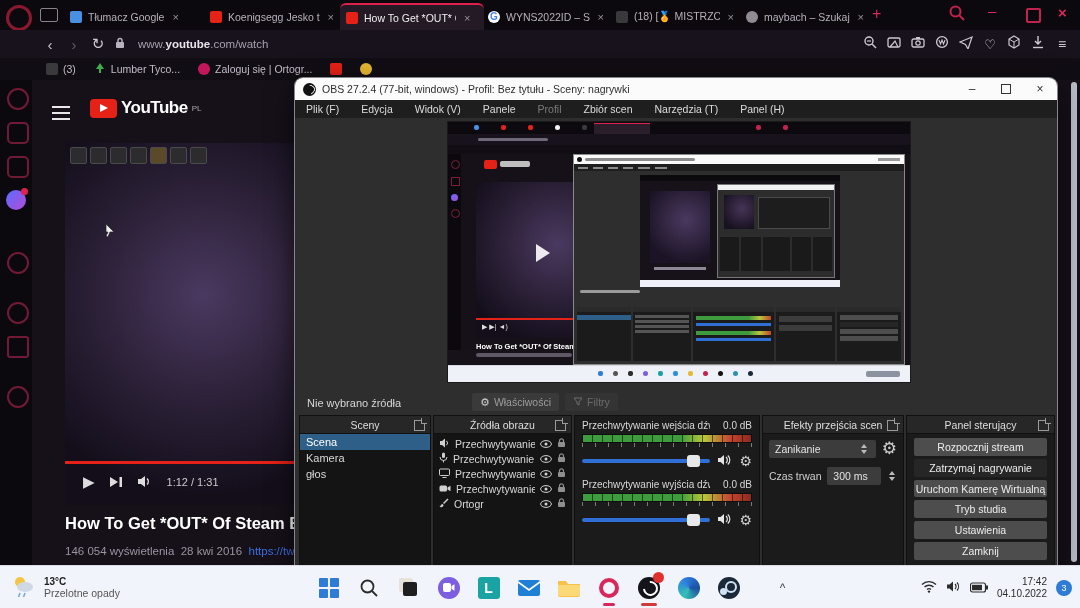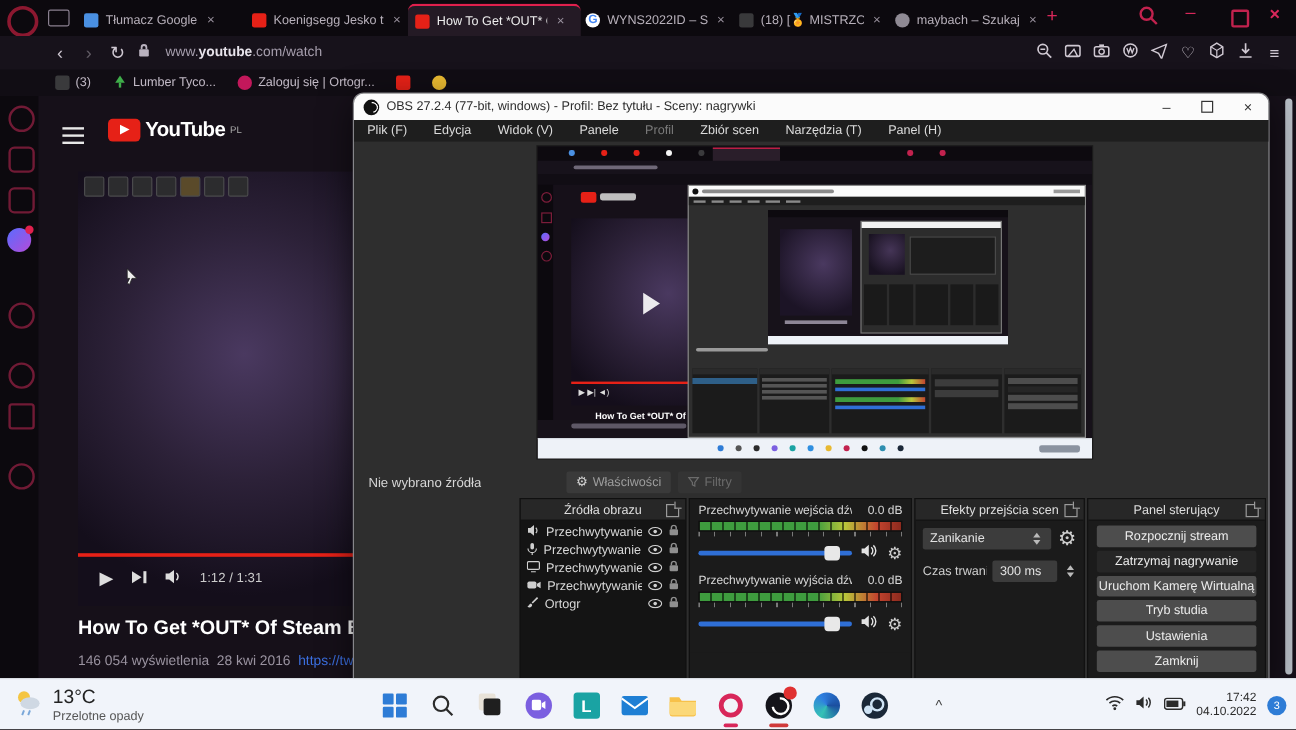--- a/index.html
+++ b/index.html
@@ -1,19 +1,19 @@
 <!DOCTYPE html>
 <html><head>
 <meta charset="utf-8">
 <style>
   html,body{margin:0;padding:0;background:#000;}
   #screen{position:relative;width:1080px;height:608px;overflow:hidden;
     font-family:"Liberation Sans","DejaVu Sans",sans-serif;background:#17121a;}
   .a{position:absolute;}
-  .txt{white-space:nowrap;overflow:hidden;text-align:right;}
+  .txt{white-space:nowrap;overflow:hidden;}
   
   .tabbar{left:0;top:0;width:1080px;height:30px;background:#0c090e;}
   .tab{top:3px;height:27px;display:flex;align-items:center;gap:6px;padding:0 6px;
     color:#b7b0ba;font-size:10.5px;border-radius:6px 6px 0 0;}
   .tab .lbl{max-width:92px;overflow:hidden;white-space:nowrap;}
   .tab.active{background:#241a25;color:#eee;border-top:2px solid #e0204d;height:25px;}
   .tclose{color:#9b93a0;font-size:11px;padding:0 2px;}
   .fav{width:12px;height:12px;border-radius:2px;flex:0 0 12px;position:relative;}
   .addr{left:0;top:30px;width:1080px;height:28px;background:#17121b;display:flex;align-items:center;}
   .navg{color:#cfc8d2;font-size:15px;width:24px;text-align:center;}
@@ -101,21 +101,21 @@
   
   .taskbar{left:0;top:565px;width:1080px;height:43px;background:#f1f4fa;border-top:1px solid #d9dde3;
     display:flex;align-items:center;}
   .ticon{width:26px;height:26px;display:flex;align-items:center;justify-content:center;position:relative;}
   .winlogo{display:grid;grid-template-columns:9px 9px;grid-gap:2px;}
   .winlogo i{width:9px;height:9px;background:#2e7cd6;border-radius:1px;}
   .runline{position:absolute;bottom:-5px;left:7px;width:12px;height:3px;border-radius:2px;background:#c44;}
   .traytxt{text-align:right;color:#2b2b2b;font-size:10px;line-height:12px;}
   .badge3{width:16px;height:16px;border-radius:50%;background:#2e7cd6;color:#fff;font-size:9px;
     display:flex;align-items:center;justify-content:center;}
-  .wtemp{color:#222;font-size:16px;font-weight:normal;}
+  .wtemp{color:#222;font-size:10px;font-weight:bold;}
   .wcond{color:#555;font-size:10.5px;}
 </style>
 </head>
 <body>
 
 <div id="screen">
 
   <div class="a tabbar">
     <div class="a" style="left:6px;top:5px;width:20px;height:20px;border:3px solid #8c1830;border-radius:50%;"></div>
     <div class="a" style="left:40px;top:8px;width:16px;height:12px;border:1.5px solid #8a8090;border-radius:2px;"></div>
@@ -452,20 +452,31 @@
         <span>Właściwości</span>
       </span>
       <span class="sbtn" style="opacity:.55;">
         <span><svg width="10" height="10" viewBox="0 0 10 10">
               <path d="M1 2h8L6 6v3L4 8V6L1 2z" fill="none" stroke="#9d9d9d" stroke-width="1"></path>
             </svg></span>
         <span>Filtry</span>
       </span>
     </div>
 
+    <div class="a dock" style="left:4px;top:337px;width:130px;height:150px;">
+      <div class="dockhead">
+          <span>Sceny</span>
+          <span class="popout"></span>
+        </div>
+      <div style="background:#141414;height:131px;">
+        <div class="scrow sel">Scena</div>
+        <div class="scrow">Kamera</div>
+        <div class="scrow">głos</div>
+      </div>
+    </div>
 
     <div class="a dock" style="left:138px;top:337px;width:137px;height:150px;">
       <div class="dockhead">
           <span>Źródła obrazu</span>
           <span class="popout"></span>
         </div>
       <div style="background:#141414;height:131px;padding-top:2px;">
         <div class="srcrow">
           <span><svg width="11" height="10" viewBox="0 0 11 10">
                 <path d="M1 3h2l3-2.5v9L3 7H1V3z" fill="#cfcfcf"></path>

